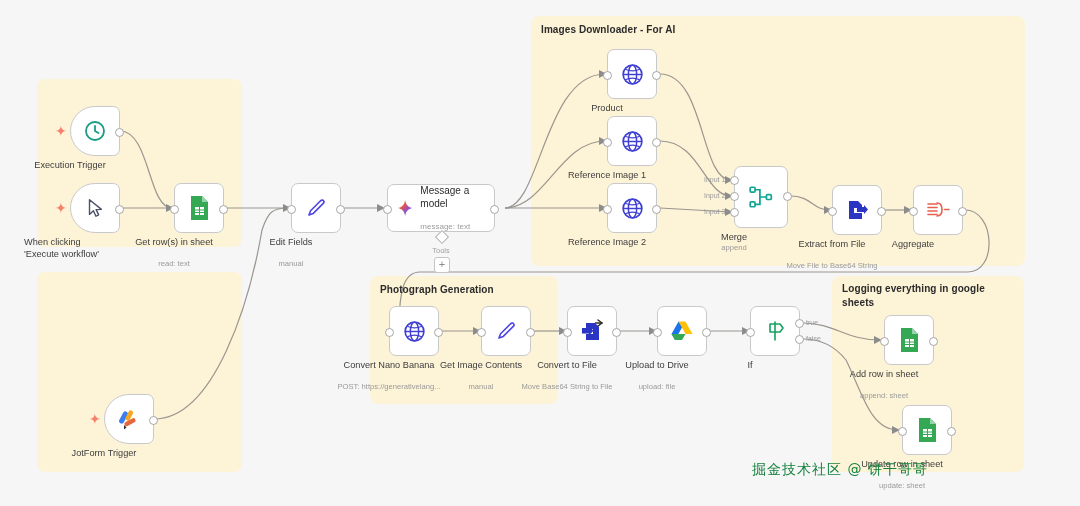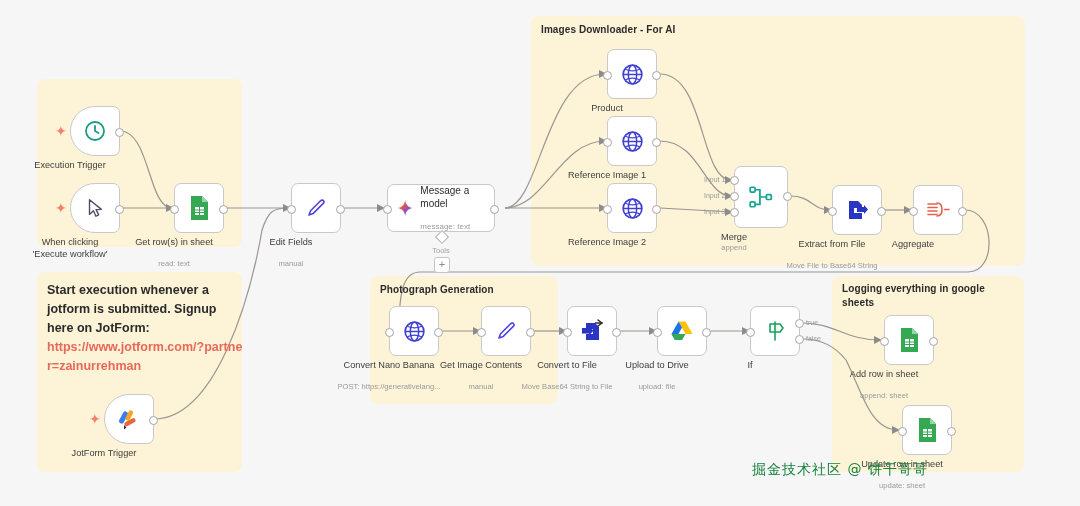--- a/index.html
+++ b/index.html
@@ -75,21 +75,21 @@
     gap:6px;
   }
   .nlabel{
     position:absolute;
     top:54px;
     left:50%;
     transform:translateX(-50%);
     font-size:9.2px;
     color:#3d3d3d;
     white-space:nowrap;
-    text-align:center;
+    text-align:left;
     line-height:1.25;
   }
   .nlabel.wrap{white-space:normal;width:92px;}
   .nsub{
     position:absolute;
     top:65px;
     left:50%;
     transform:translateX(-50%);
     font-size:7.6px;
     color:#9a9a9a;
@@ -161,24 +161,20 @@
   }
 </style>
 </head>
 <body>
 
 <div id="canvas">
 
   <div class="sticky" style="left:37px;top:79px;width:205px;height:168px;"></div>
 
   <div class="sticky" style="left:37px;top:272px;width:205px;height:200px;"></div>
-  <div class="sticky-body" style="left:47px;top:281px;">
-    <span>Start execution whenever a jotform is submitted. Signup here on JotForm:</span>
-    <span class="sticky-link">https://www.jotform.com/?partner=zainurrehman</span>
-  </div>
 
   <div class="sticky" style="left:531px;top:16px;width:494px;height:250px;"></div>
   <div class="sticky-title" style="left:541px;top:23px;width:300px;">Images Downloader - For AI</div>
 
   <div class="sticky" style="left:370px;top:276px;width:188px;height:128px;"></div>
   <div class="sticky-title" style="left:380px;top:283px;width:170px;">Photograph Generation</div>
 
   <div class="sticky" style="left:832px;top:276px;width:192px;height:196px;"></div>
   <div class="sticky-title" style="left:842px;top:282px;width:165px;">Logging everything in google sheets</div>
 

